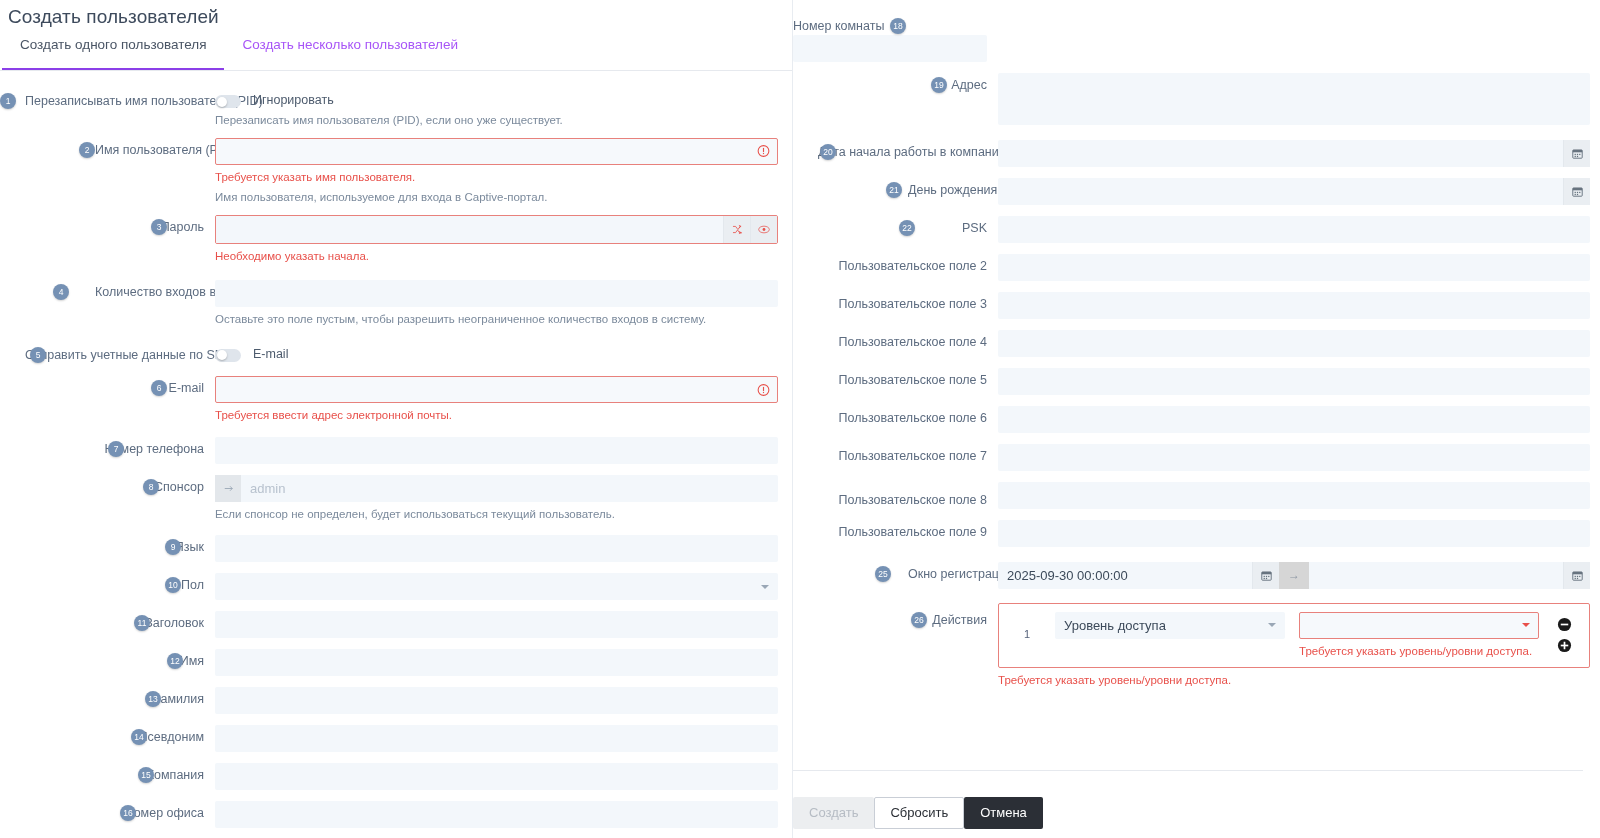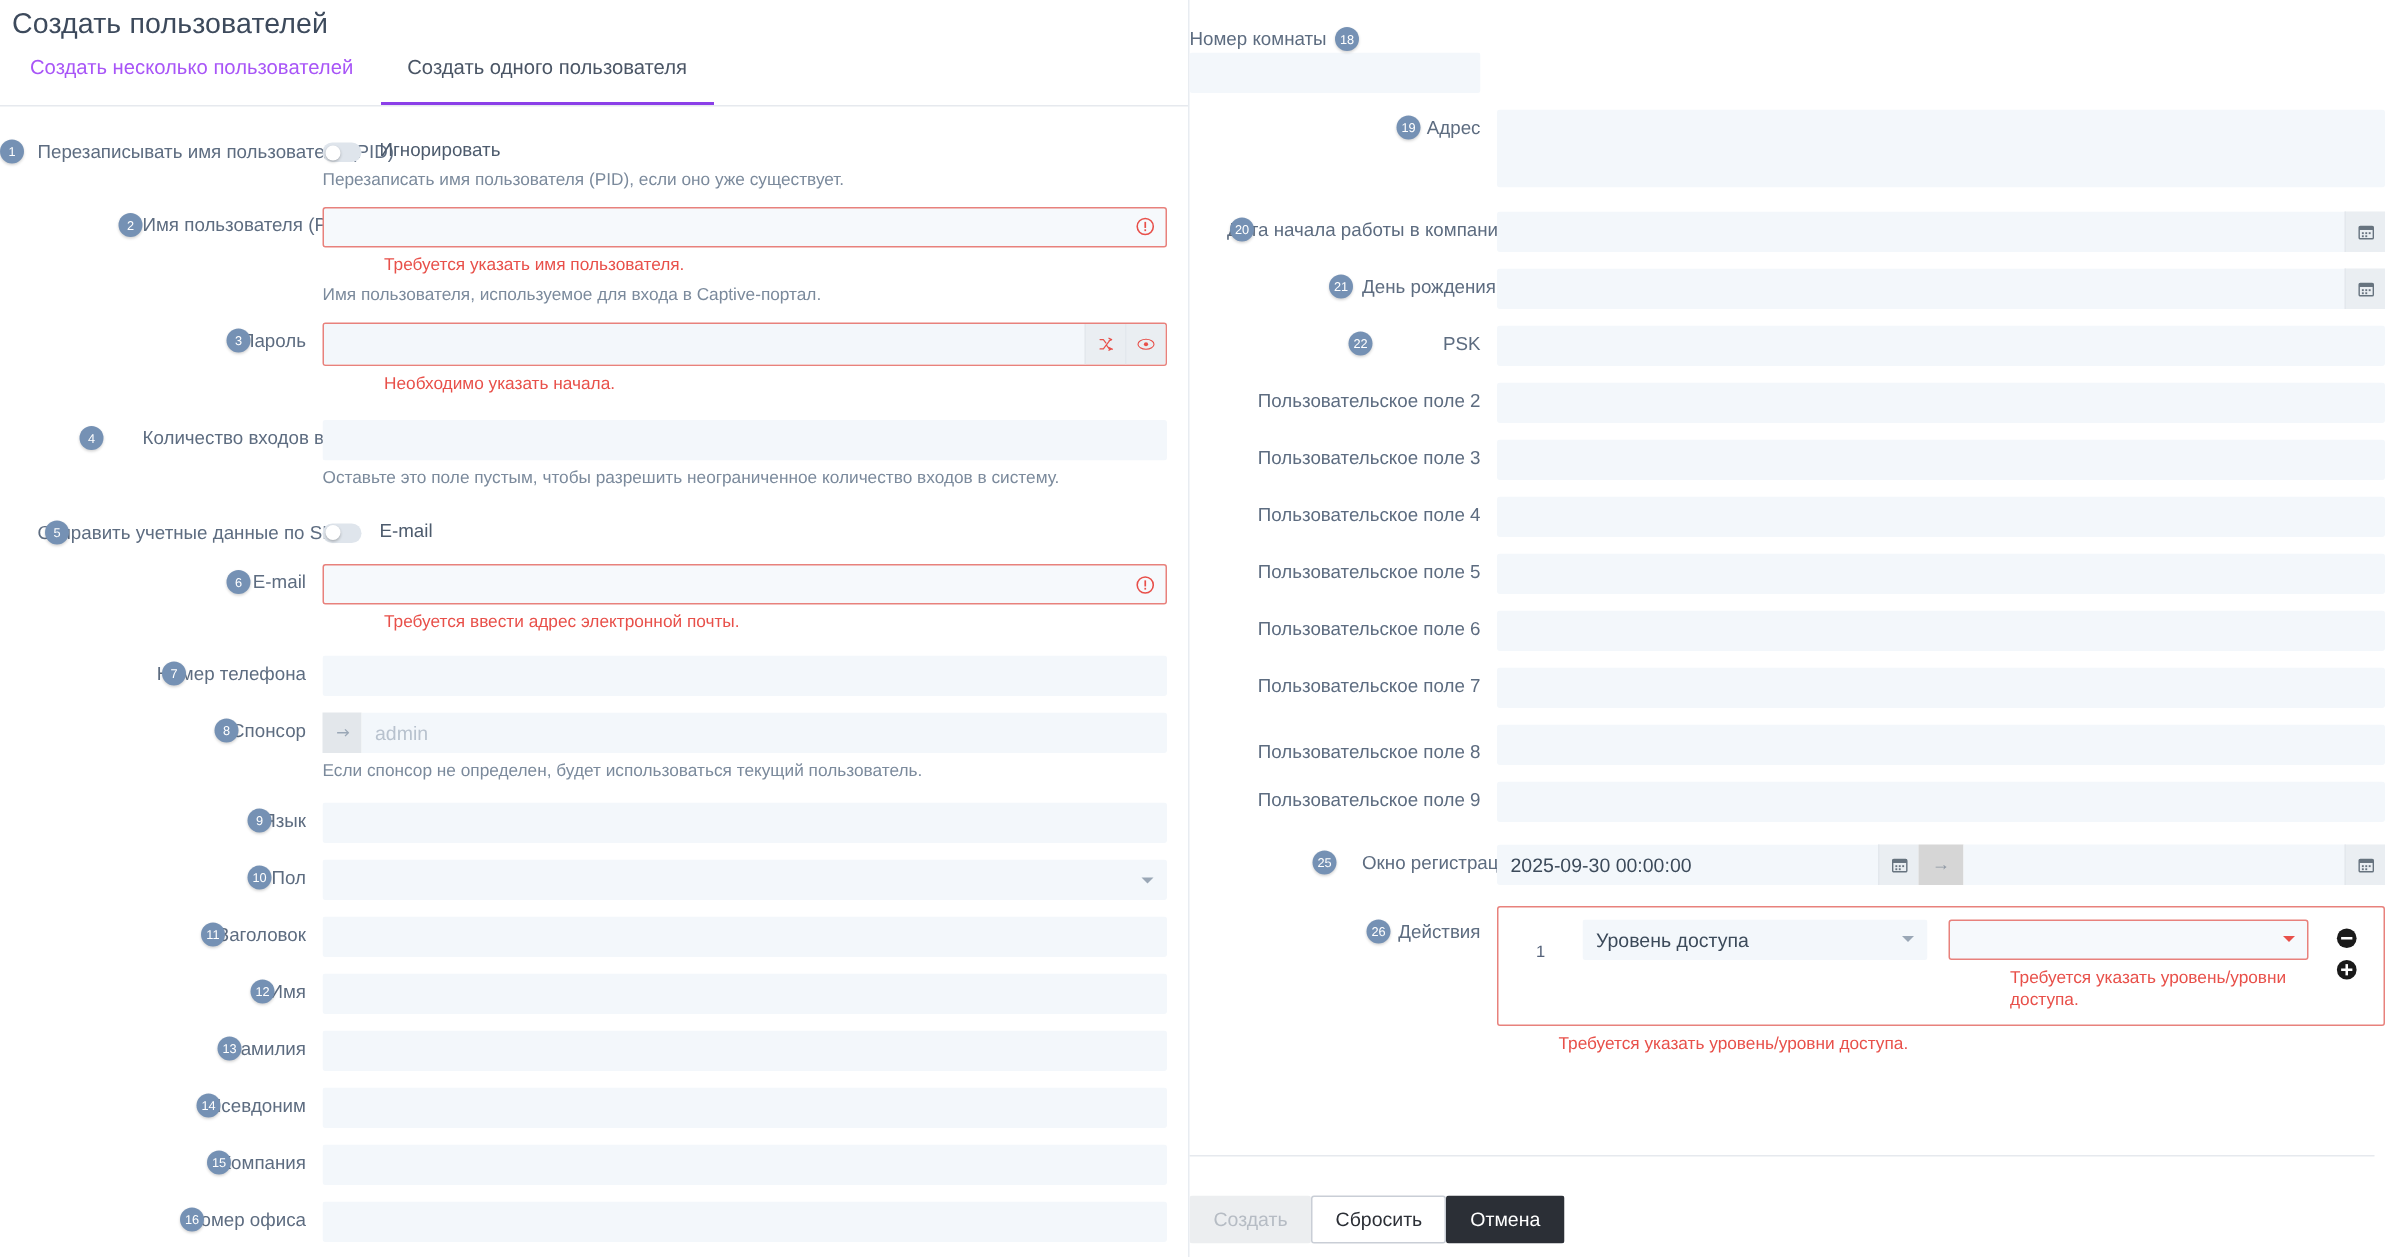--- a/index.html
+++ b/index.html
@@ -62,21 +62,21 @@
     width: 100%; height: 27px;
     background: #f3f7fb; border: 1px solid transparent; border-radius: 2px;
     font-size: 13px; color: #3c4a5a; padding: 0 8px;
     outline: none; font-family: "Liberation Sans", sans-serif;
   }
   .inp.tall { height: 52px; resize: none; padding-top: 5px; }
   .inp.err { border: 1px solid #e8817c; background: #f6f9fc; }
   .inp::placeholder { color: #b8c2ce; }
 
   .hint { font-size: 11.5px; color: #7b8a9c; margin-top: 5px; line-height: 1.3; }
-  .errmsg { font-size: 11.5px; color: #e8504a; margin-top: 5px; line-height: 1.3; margin-left: 41px; }
+  .errmsg { font-size: 11.5px; color: #e8504a; margin-top: 5px; line-height: 1.3; }
 
   .inwrap { position: relative; display: flex; }
   .err-dot {
     position: absolute; right: 8px; top: 50%; transform: translateY(-50%);
     width: 13px; height: 13px; pointer-events: none;
   }
   .btn-adorn {
     width: 27px; height: 27px; background: #eaeef2;
     display: flex; align-items: center; justify-content: center;
     cursor: pointer; flex: none; border-left: 1px solid #e3e8ed;
@@ -157,22 +157,22 @@
 </head>
 <body>
 
 <div class="page">
 
   <div class="left-pane">
 
     <div class="page-title">Создать пользователей</div>
 
     <div class="tabs">
+      <div class="tab active">Создать одного пользователя</div>
       <div class="tab inactive">Создать несколько пользователей</div>
-      <div class="tab active">Создать одного пользователя</div>
     </div>
 
     <div style="padding:4px 14px 0 0;">
 
       <div class="frow" style="margin-top:14px;">
         <div class="badge-col" style="width:25px;">
             <span class="badge">1</span>
           </div>
         <div class="lbl" style="width:190px;">Перезаписывать имя пользователя (PID)</div>
         <div class="ctl">

